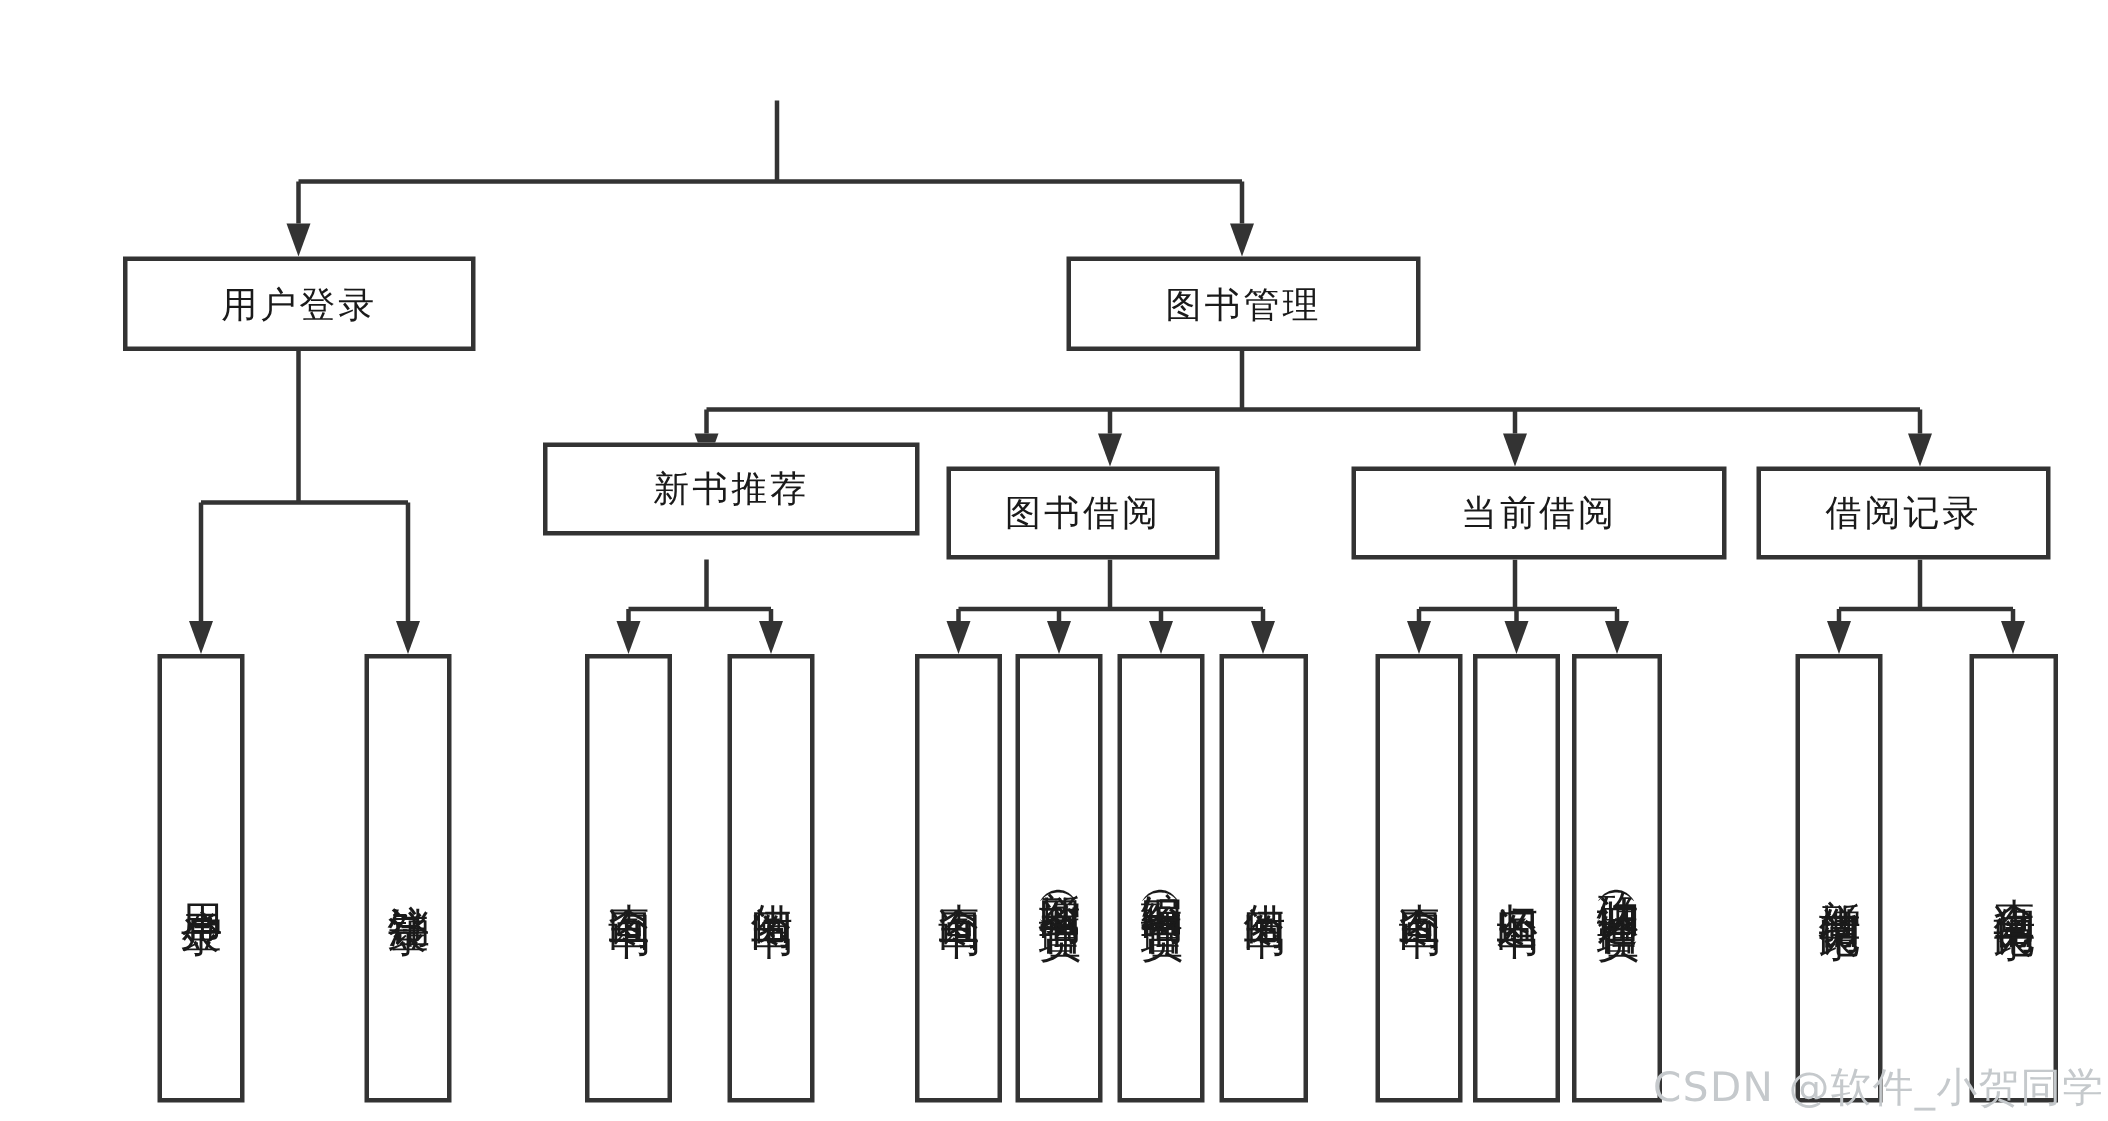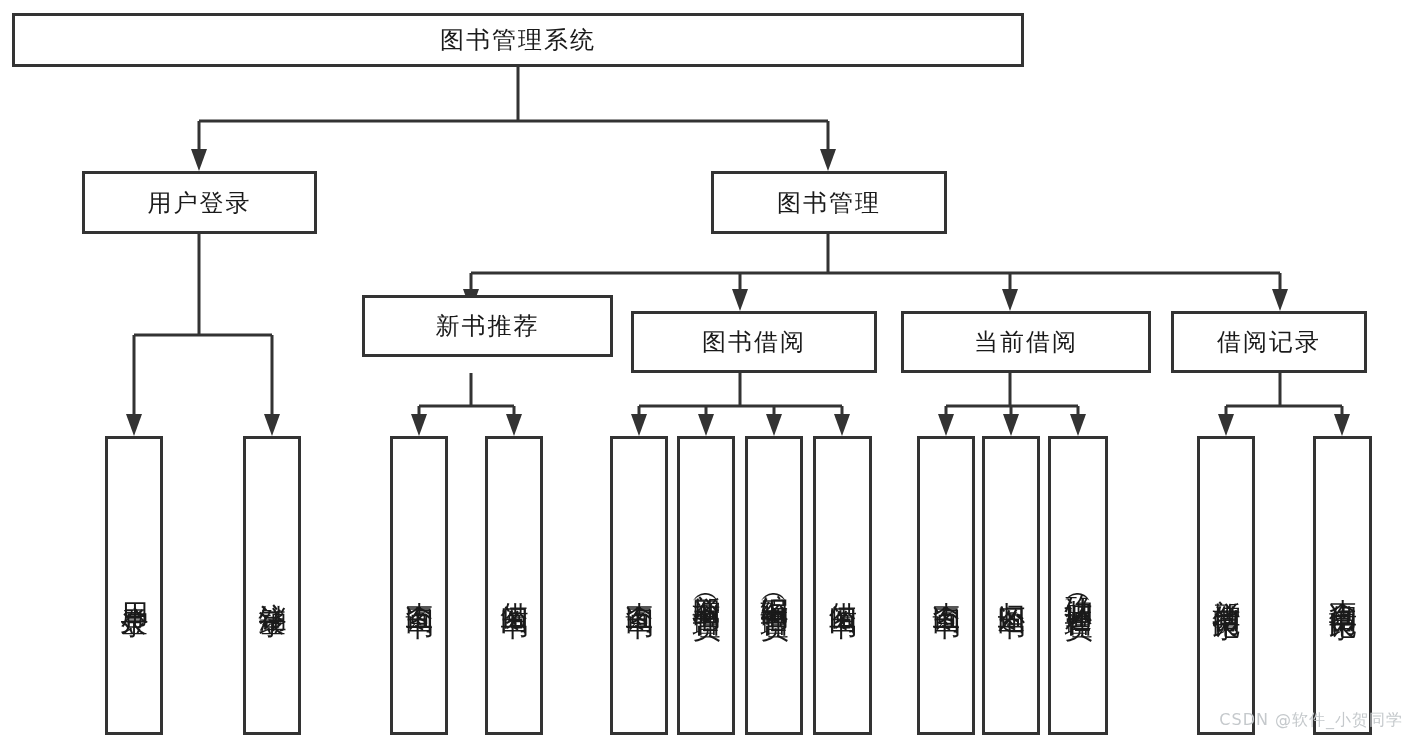--- a/index.html
+++ b/index.html
@@ -41,22 +41,22 @@
   .vtext {
     writing-mode: vertical-rl;
     text-orientation: mixed;
     letter-spacing: 3px;
     line-height: 1;
     white-space: nowrap;
   }
   .watermark {
     position: absolute;
     right: 2px;
-    bottom: 16px;
-    font-size: 16px;
+    bottom: 4px;
+    font-size: 27px;
     letter-spacing: 1px;
     color: #c5c9cc;
     z-index: 2;
     white-space: nowrap;
   }
 </style>
 </head>
 <body>
 
 <div id="canvas">
@@ -94,27 +94,26 @@
       <polygon points="766,414 782,414 774,436"></polygon>
       <polygon points="834,414 850,414 842,436"></polygon>
       <polygon points="938,414 954,414 946,436"></polygon>
       <polygon points="1003,414 1019,414 1011,436"></polygon>
       <polygon points="1070,414 1086,414 1078,436"></polygon>
       <polygon points="1218,414 1234,414 1226,436"></polygon>
       <polygon points="1334,414 1350,414 1342,436"></polygon>
     </g>
   </svg>
 
-  <div class="box hbox" style="left:12px;top:13px;width:1012px;height:54px">图书管理系统</div>
 
   <div class="box hbox" style="left:82px;top:171px;width:235px;height:63px">用户登录</div>
   <div class="box hbox" style="left:711px;top:171px;width:236px;height:63px">图书管理</div>
 
   <div class="box hbox" style="left:362px;top:295px;width:251px;height:62px">新书推荐</div>
-  <div class="box hbox" style="left:631px;top:311px;width:246px;height:62px">图书借阅</div>
+  <div class="box hbox" style="left:631px;top:311px;width:182px;height:62px">图书借阅</div>
   <div class="box hbox" style="left:901px;top:311px;width:250px;height:62px">当前借阅</div>
   <div class="box hbox" style="left:1171px;top:311px;width:196px;height:62px">借阅记录</div>
 
   <div class="box vbox" style="left:105px;top:436px;width:58px;height:299px">
     <span class="vtext">用户登录</span>
   </div>
   <div class="box vbox" style="left:243px;top:436px;width:58px;height:299px">
     <span class="vtext">注销登录</span>
   </div>
 

